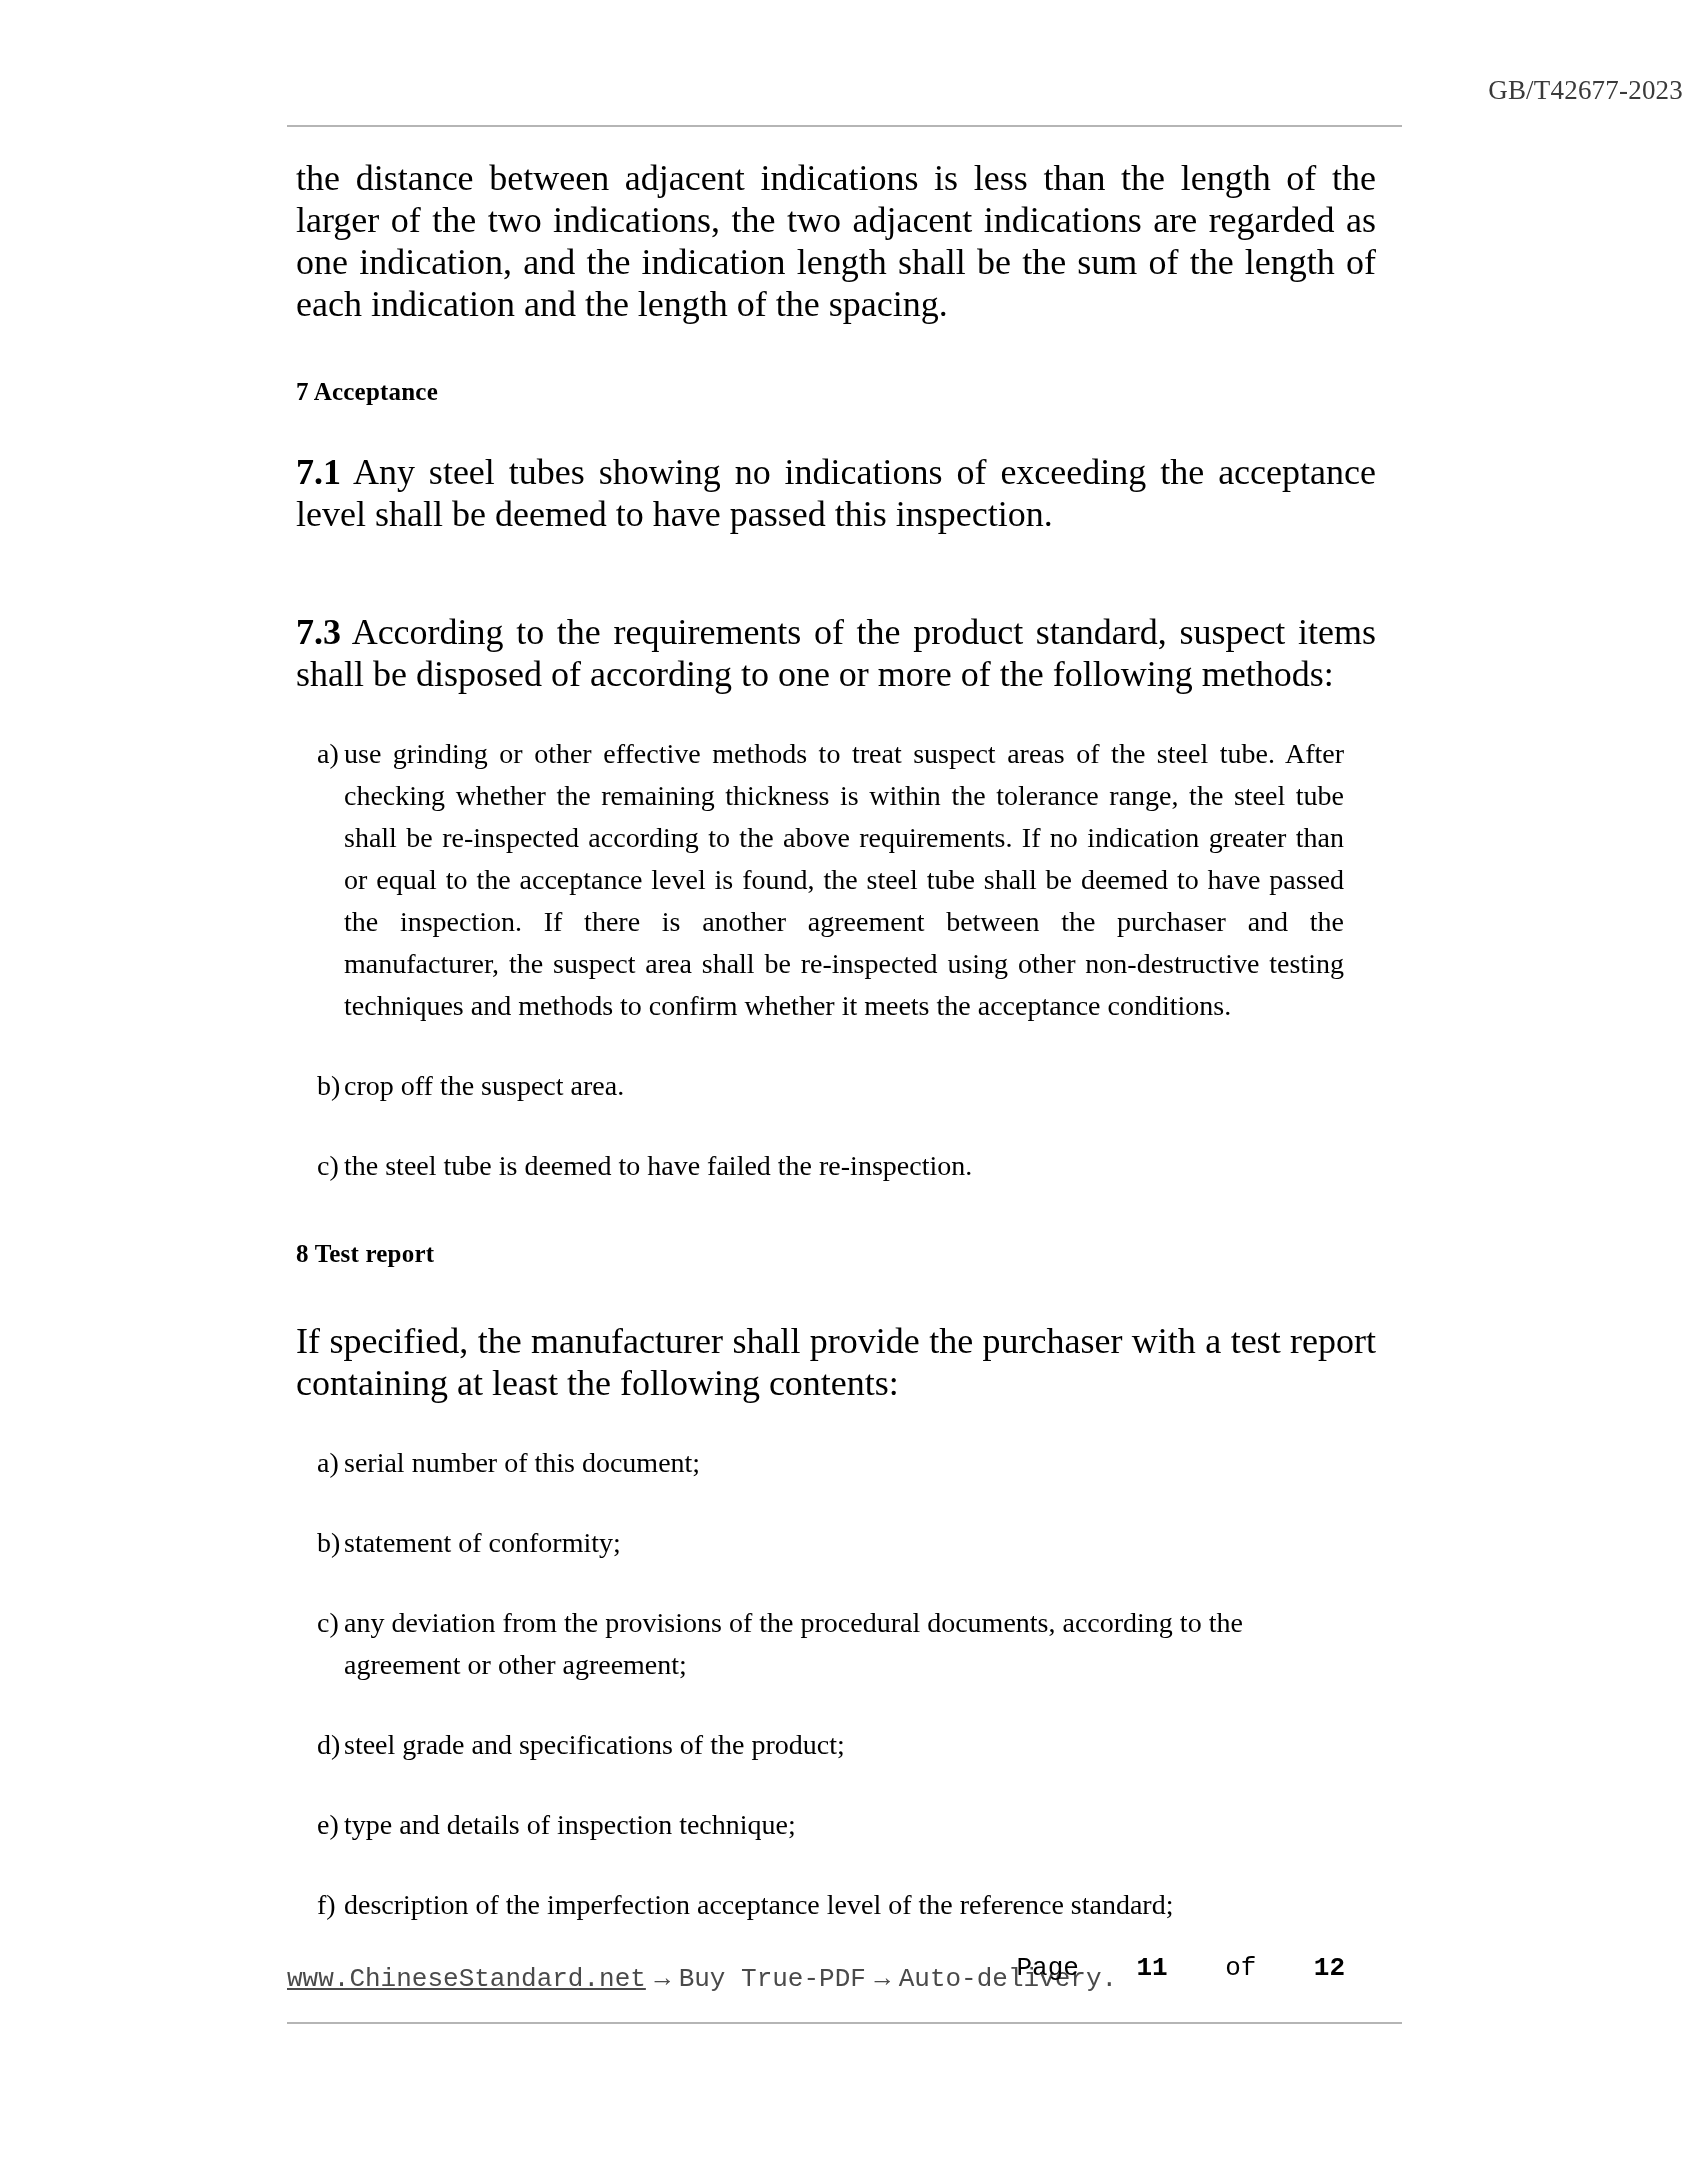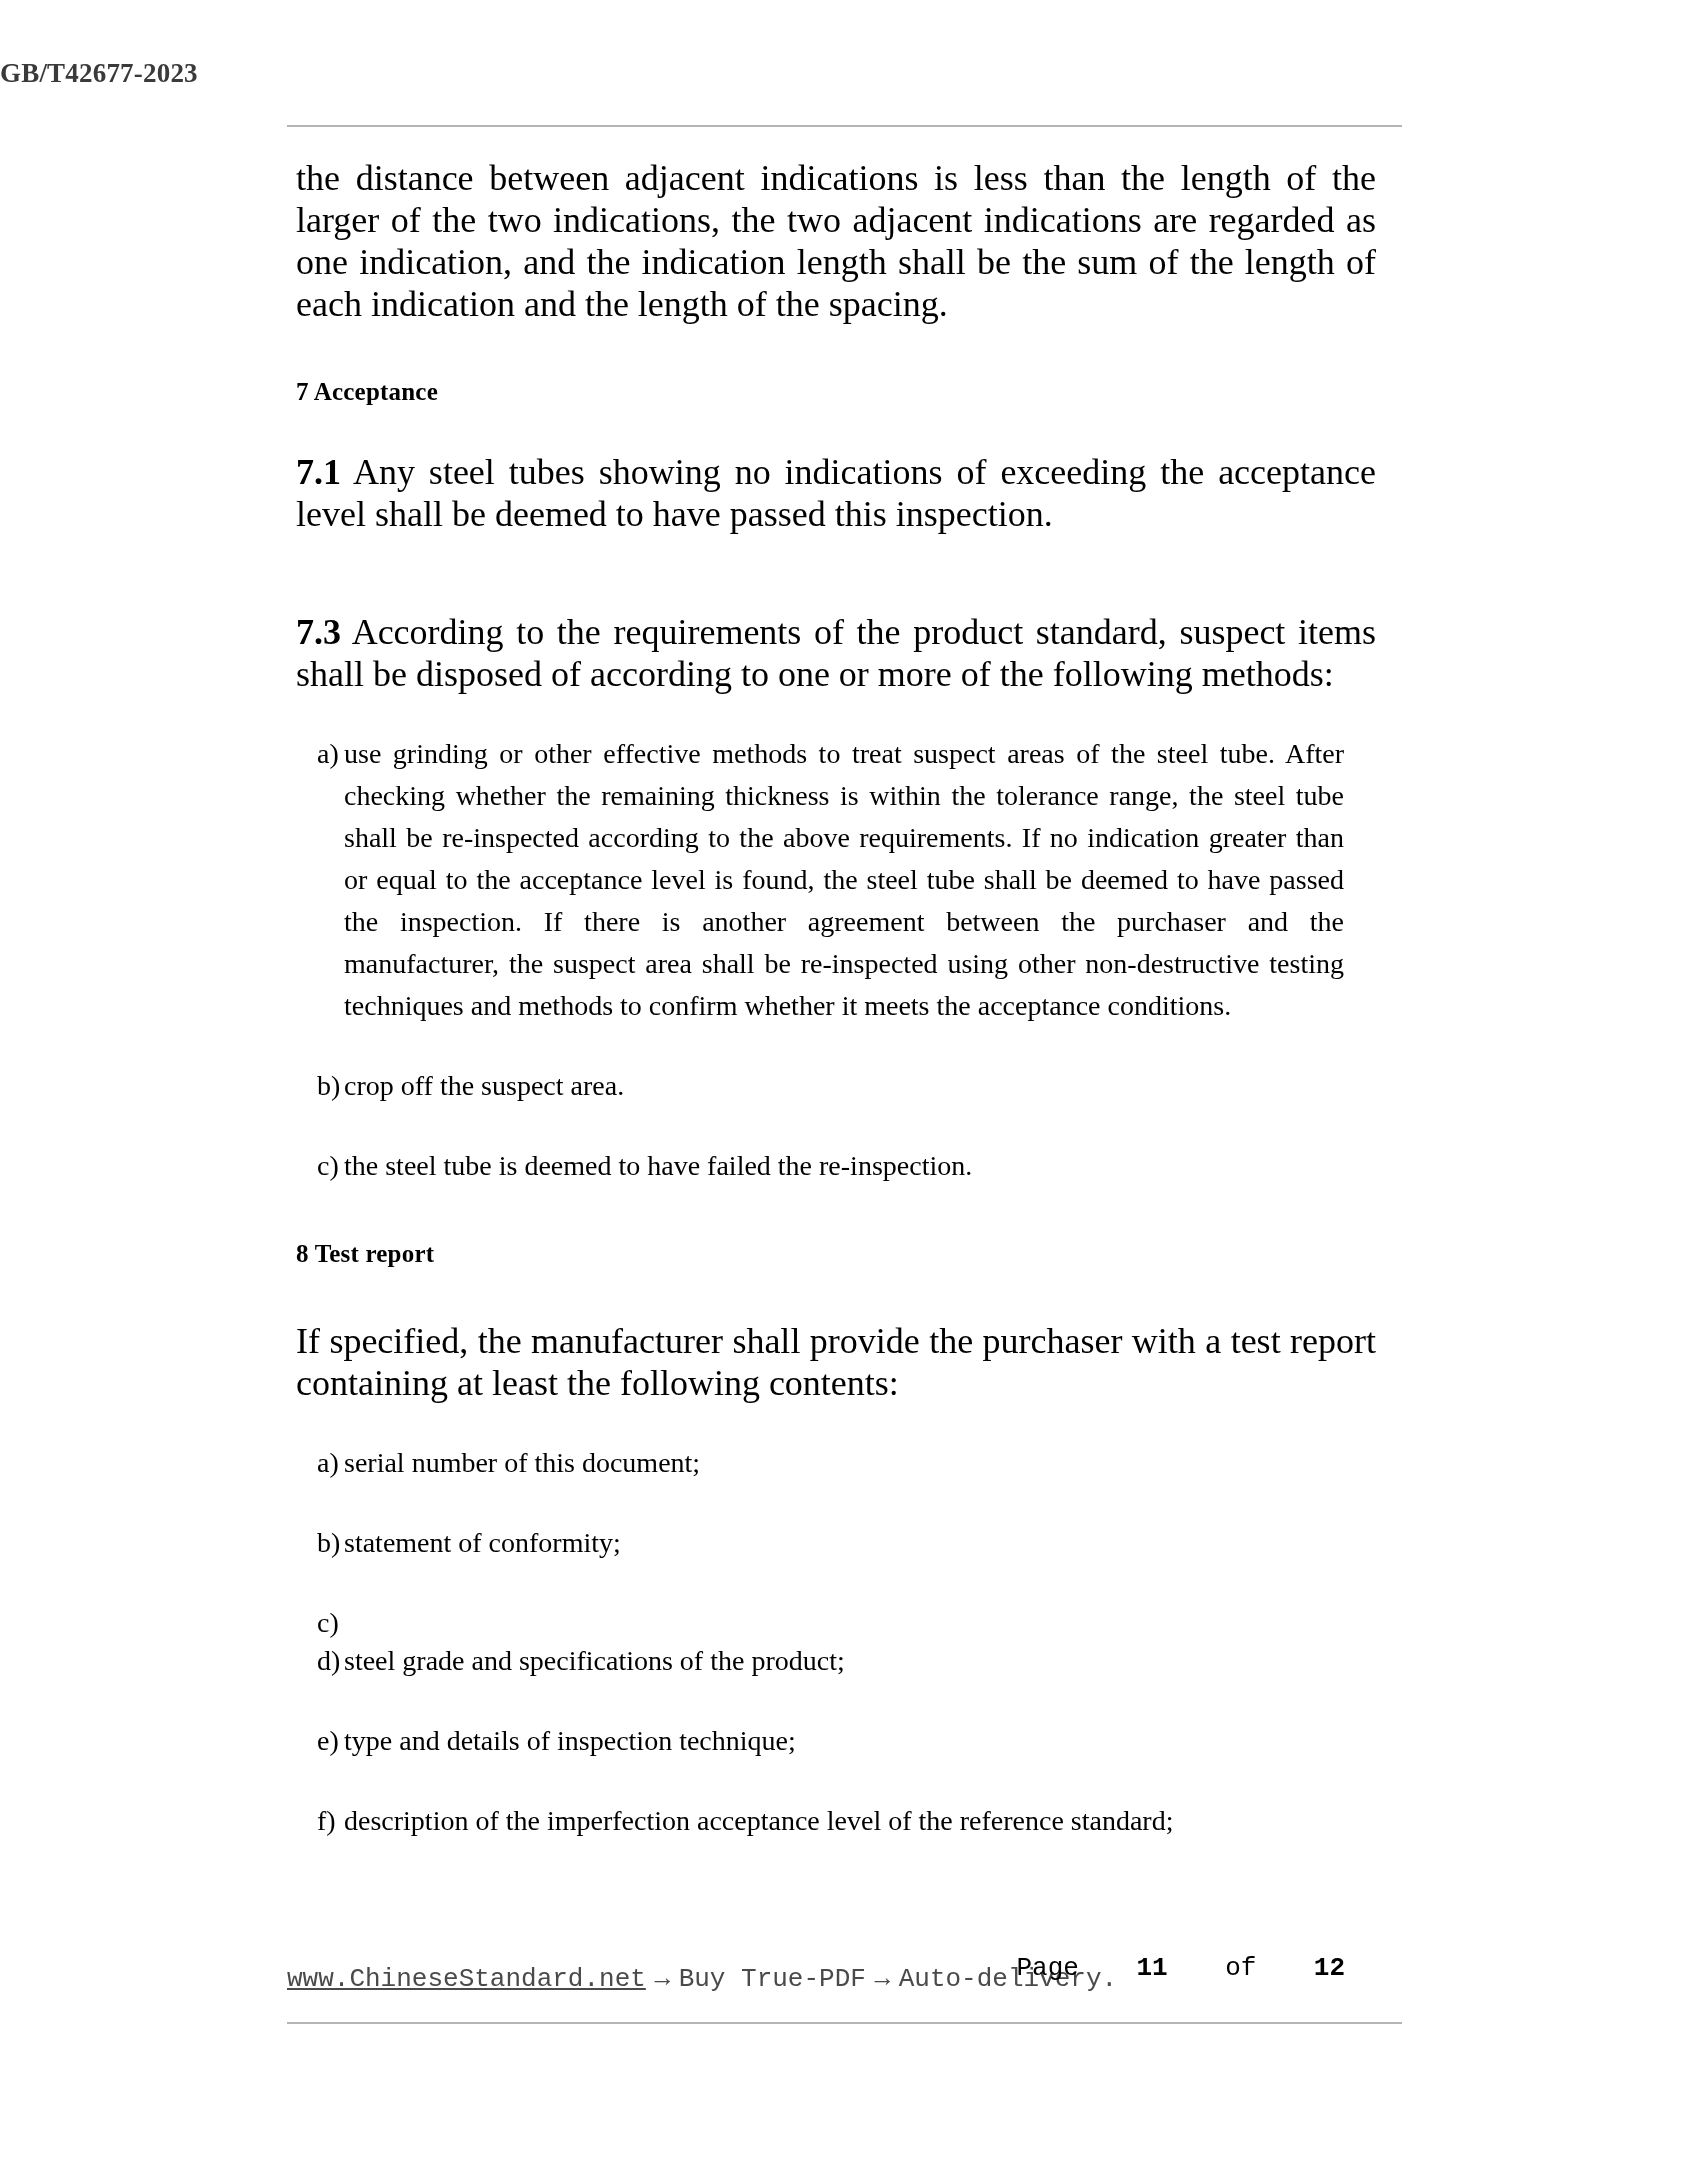--- a/index.html
+++ b/index.html
@@ -15,24 +15,23 @@
     box-sizing: border-box;
     font-family: "Liberation Serif", "DejaVu Serif", serif;
     color: #000000;
     overflow: hidden;
   }
 
   
   .header {
     position: absolute;
     left: 0;
-    top: 58px;
+    top: 75px;
     width: 100%;
-    text-align: left;
-    font-weight: bold;
+    text-align: right;
   }
   .header-title {
     display: inline-block;
     font-family: "Liberation Serif", "DejaVu Serif", serif;
     font-size: 27px;
     color: #3a3a3a;
     letter-spacing: 0.2px;
   }
   .header-rule {
     position: absolute;
@@ -216,20 +215,21 @@
         <span>serial number of this document;</span>
       </li>
       <div class="spacer-md"></div>
       <li class="listitem nojust">
         <span class="marker">b)</span>
         <span>statement of conformity;</span>
       </li>
       <div class="spacer-md"></div>
       <li class="listitem nojust">
         <span class="marker">c)</span>
+        <span>any deviation from the provisions of the procedural documents, according to the agreement or other agreement;</span>
       </li>
       <div class="spacer-md"></div>
       <li class="listitem nojust">
         <span class="marker">d)</span>
         <span>steel grade and specifications of the product;</span>
       </li>
       <div class="spacer-md"></div>
       <li class="listitem nojust">
         <span class="marker">e)</span>
         <span>type and details of inspection technique;</span>

